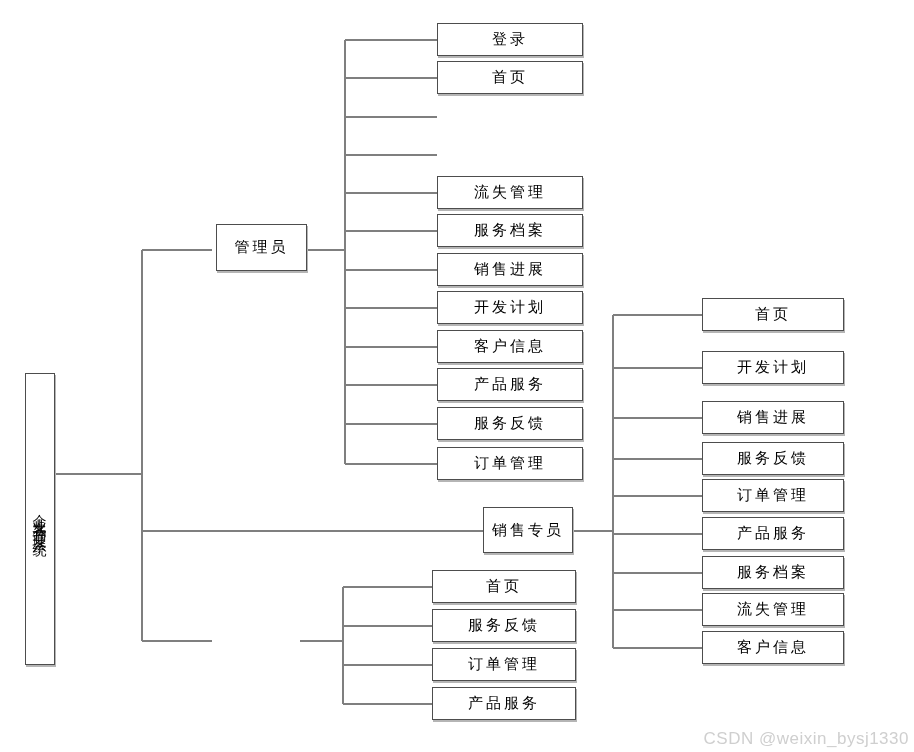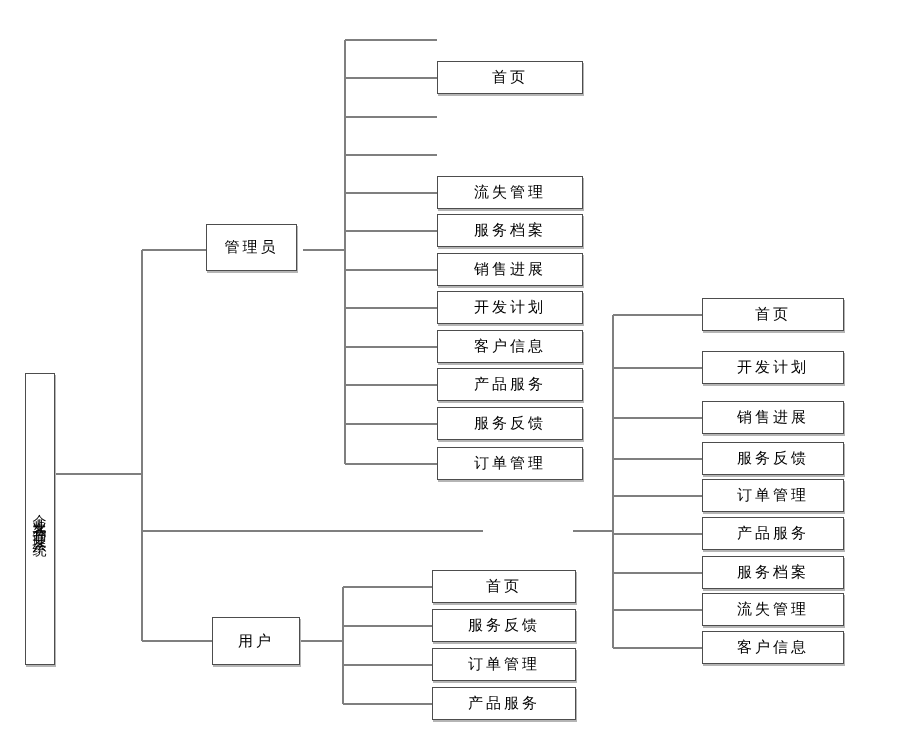--- a/index.html
+++ b/index.html
@@ -30,20 +30,21 @@
   .vline{width:2px;}
   #watermark{
     position:absolute;right:5px;bottom:3px;
     font-size:17px;color:#cfcfcf;letter-spacing:0.5px;
   }
 </style>
 </head>
 <body>
 
 <div id="canvas">
+  <div id="watermark">CSDN @weixin_bysj1330</div>
 <div class="hline" style="left: 55px; top: 473px; width: 87px;"></div>
     <div class="vline" style="left: 141px; top: 250px; height: 391px;"></div>
     <div class="hline" style="left: 142px; top: 249px; width: 70px;"></div>
     <div class="hline" style="left: 303px; top: 249px; width: 42px;"></div>
     <div class="vline" style="left: 344px; top: 39.5px; height: 424px;"></div>
     <div class="hline" style="left: 345px; top: 38.5px; width: 92px;"></div>
     <div class="hline" style="left: 345px; top: 76.5px; width: 92px;"></div>
     <div class="hline" style="left: 345px; top: 115.5px; width: 92px;"></div>
     <div class="hline" style="left: 345px; top: 153.5px; width: 92px;"></div>
     <div class="hline" style="left: 345px; top: 191.5px; width: 92px;"></div>
@@ -67,37 +68,38 @@
     <div class="hline" style="left: 613px; top: 608.5px; width: 89px;"></div>
     <div class="hline" style="left: 613px; top: 646.5px; width: 89px;"></div>
     <div class="hline" style="left: 142px; top: 640px; width: 70px;"></div>
     <div class="hline" style="left: 300px; top: 640px; width: 43px;"></div>
     <div class="vline" style="left: 342px; top: 586.5px; height: 117px;"></div>
     <div class="hline" style="left: 343px; top: 585.5px; width: 89px;"></div>
     <div class="hline" style="left: 343px; top: 624.5px; width: 89px;"></div>
     <div class="hline" style="left: 343px; top: 663.5px; width: 89px;"></div>
     <div class="hline" style="left: 343px; top: 702.5px; width: 89px;"></div>
     <div class="node root" style="left: 25px; top: 373px; width: 30px; height: 292px;">企业客户管理系统</div>
-    <div class="node" style="left: 206px; top: 224px; width: 91px; height: 47px;">管理员</div>
+    <div class="node" style="left: 216px; top: 224px; width: 91px; height: 47px;">管理员</div>
+    <div class="node" style="left: 437px; top: 23px; width: 146px; height: 33px;">登录</div>
     <div class="node" style="left: 437px; top: 61px; width: 146px; height: 33px;">首页</div>
     <div class="node" style="left: 437px; top: 176px; width: 146px; height: 33px;">流失管理</div>
     <div class="node" style="left: 437px; top: 214px; width: 146px; height: 33px;">服务档案</div>
     <div class="node" style="left: 437px; top: 253px; width: 146px; height: 33px;">销售进展</div>
     <div class="node" style="left: 437px; top: 291px; width: 146px; height: 33px;">开发计划</div>
     <div class="node" style="left: 437px; top: 330px; width: 146px; height: 33px;">客户信息</div>
     <div class="node" style="left: 437px; top: 368px; width: 146px; height: 33px;">产品服务</div>
     <div class="node" style="left: 437px; top: 407px; width: 146px; height: 33px;">服务反馈</div>
     <div class="node" style="left: 437px; top: 447px; width: 146px; height: 33px;">订单管理</div>
+    <div class="node" style="left: 483px; top: 507px; width: 90px; height: 46px;">销售专员</div>
     <div class="node" style="left: 702px; top: 298px; width: 142px; height: 33px;">首页</div>
     <div class="node" style="left: 702px; top: 351px; width: 142px; height: 33px;">开发计划</div>
     <div class="node" style="left: 702px; top: 401px; width: 142px; height: 33px;">销售进展</div>
     <div class="node" style="left: 702px; top: 442px; width: 142px; height: 33px;">服务反馈</div>
     <div class="node" style="left: 702px; top: 479px; width: 142px; height: 33px;">订单管理</div>
     <div class="node" style="left: 702px; top: 517px; width: 142px; height: 33px;">产品服务</div>
     <div class="node" style="left: 702px; top: 556px; width: 142px; height: 33px;">服务档案</div>
     <div class="node" style="left: 702px; top: 593px; width: 142px; height: 33px;">流失管理</div>
     <div class="node" style="left: 702px; top: 631px; width: 142px; height: 33px;">客户信息</div>
-    <div class="node" style="left: 212px; top: 617px; width: 88px; height: 48px;">用户</div>
     <div class="node" style="left: 432px; top: 570px; width: 144px; height: 33px;">首页</div>
     <div class="node" style="left: 432px; top: 609px; width: 144px; height: 33px;">服务反馈</div>
     <div class="node" style="left: 432px; top: 648px; width: 144px; height: 33px;">订单管理</div>
     <div class="node" style="left: 432px; top: 687px; width: 144px; height: 33px;">产品服务</div>
   </div>
 
 </body></html>

